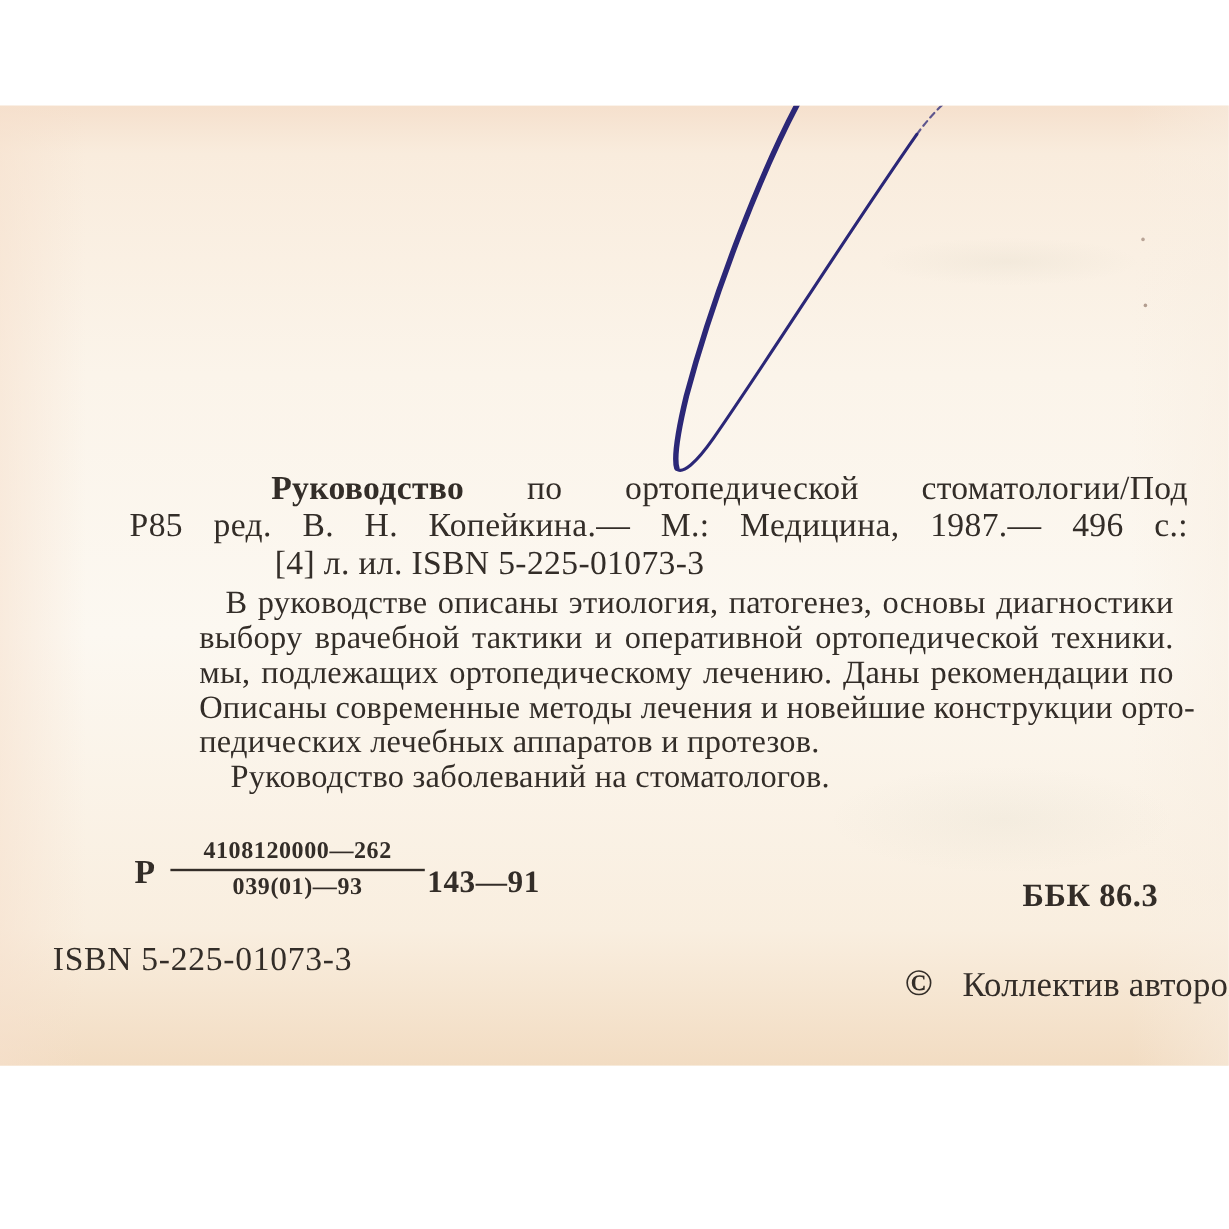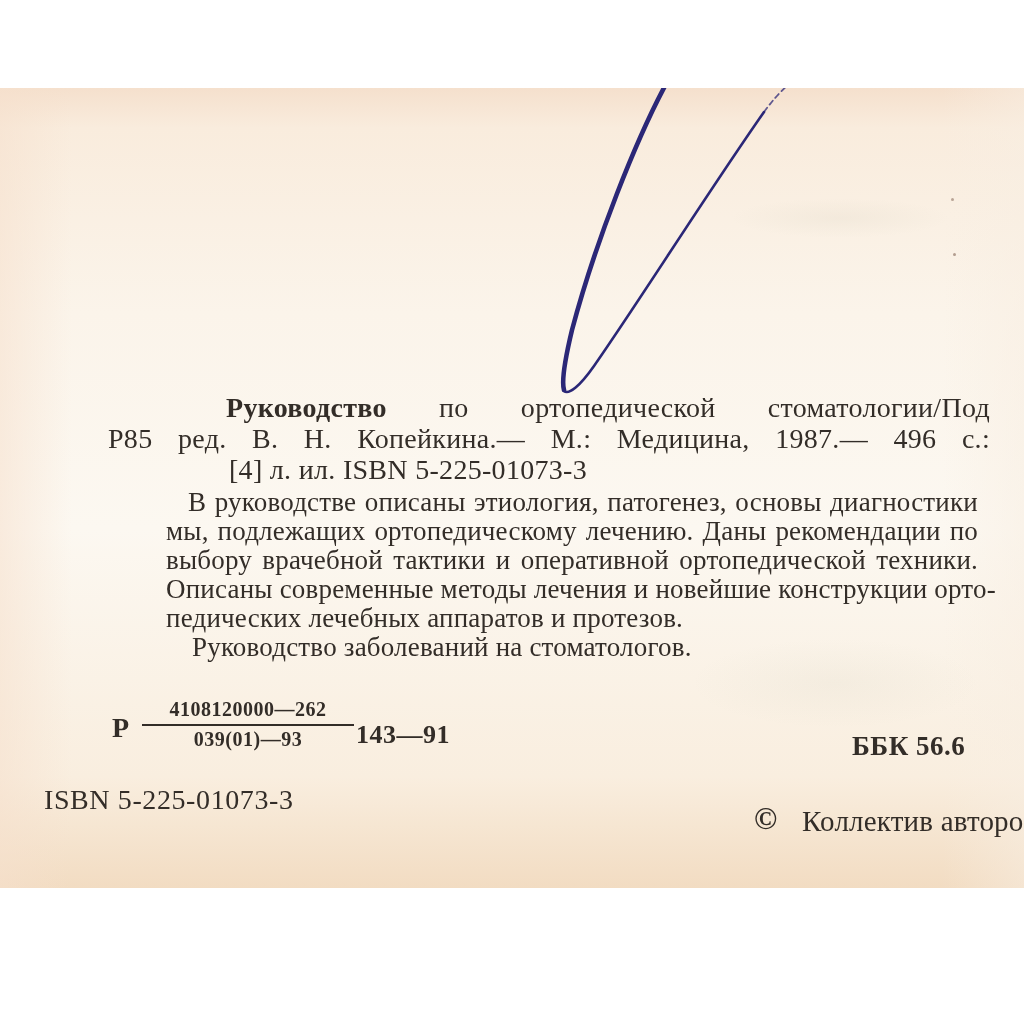--- a/index.html
+++ b/index.html
@@ -51,34 +51,34 @@
   </svg>
 
   <div class="abs cat-line jline" style="left:226px;top:305px;width:764px;"><span class="bold">Руководство</span><span> по ортопедической стоматологии/Под</span></div>
 
   <div class="abs cat-line jline" style="left:108px;top:336px;width:882px;"><span>Р85</span><span> ред. В. Н. Копейкина.— М.: Медицина, 1987.— 496 с.:</span></div>
 
   <div class="abs cat-line" style="left:191px;top:367px;margin-left:38px;">[4] л. ил. ISBN 5-225-01073-3</div>
 
   <div class="abs" style="left:166px;top:400px;width:812px;">
     <div class="ann-line ann-just" style="text-indent:22px;">В руководстве описаны этиология, патогенез, основы диагностики</div>
+    <div class="ann-line ann-just">выбору врачебной тактики и оперативной ортопедической техники.</div>
     <div class="ann-line ann-just">мы, подлежащих ортопедическому лечению. Даны рекомендации по</div>
-    <div class="ann-line ann-just">выбору врачебной тактики и оперативной ортопедической техники.</div>
     <div class="ann-line ann-just">Описаны современные методы лечения и новейшие конструкции орто-</div>
     <div class="ann-line">педических лечебных аппаратов и протезов.</div>
     <div class="ann-line" style="text-indent:26px;">Руководство заболеваний на стоматологов.</div>
   </div>
 
   <div class="abs bold" style="left:112px;top:624px;font-size:28px;">Р</div>
   <div class="abs fraction" style="left:142px;top:610px;">
     <span class="num">4108120000—262</span>
     <span class="den">039(01)—93</span>
   </div>
   <div class="abs code-text" style="left:356px;top:632px;">143—91</div>
 
-  <div class="abs bbk" style="left:852px;top:643px;">ББК 56.6</div>
+  <div class="abs bbk" style="left:852px;top:643px;">ББК 86.3</div>
 
   <div class="abs isbn" style="left:44px;top:696px;">ISBN 5-225-01073-3</div>
 
   <div class="abs cp-sign" style="left:754px;top:713px;">©</div>
   <div class="abs cp-text" style="left:802px;top:717px;">Коллектив авторов</div>
 
 </div>
 
 </body></html>

